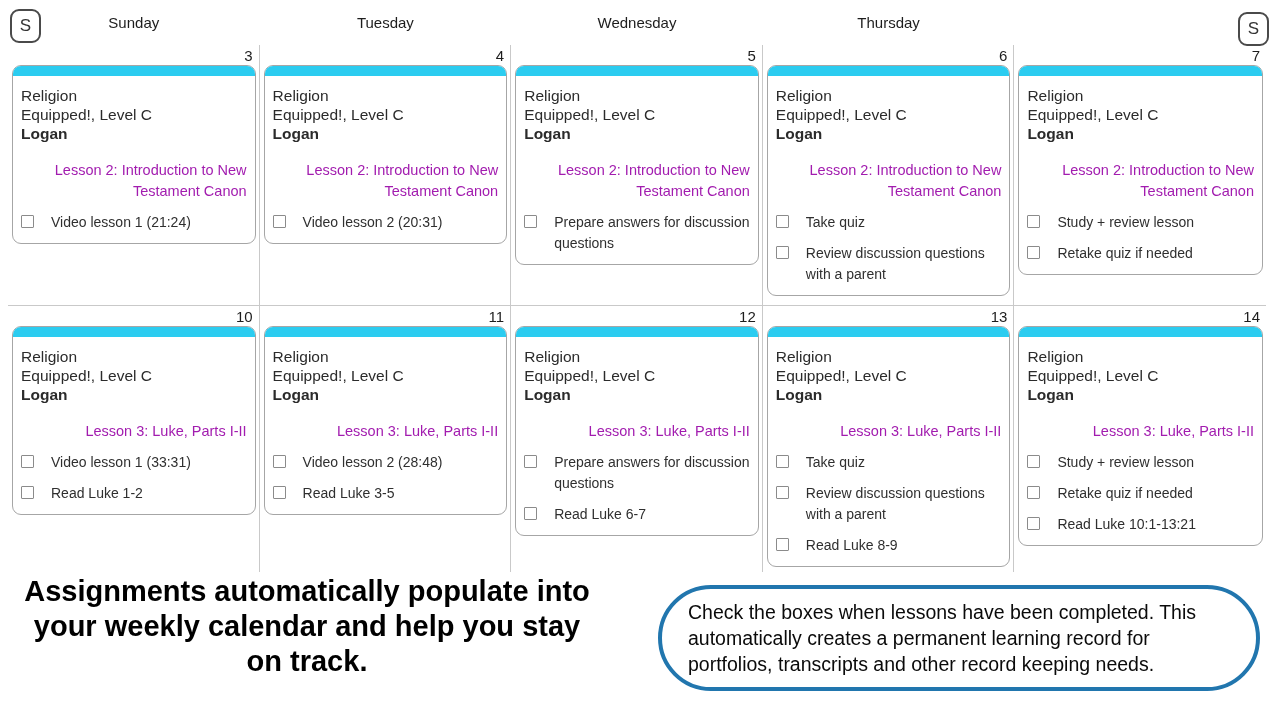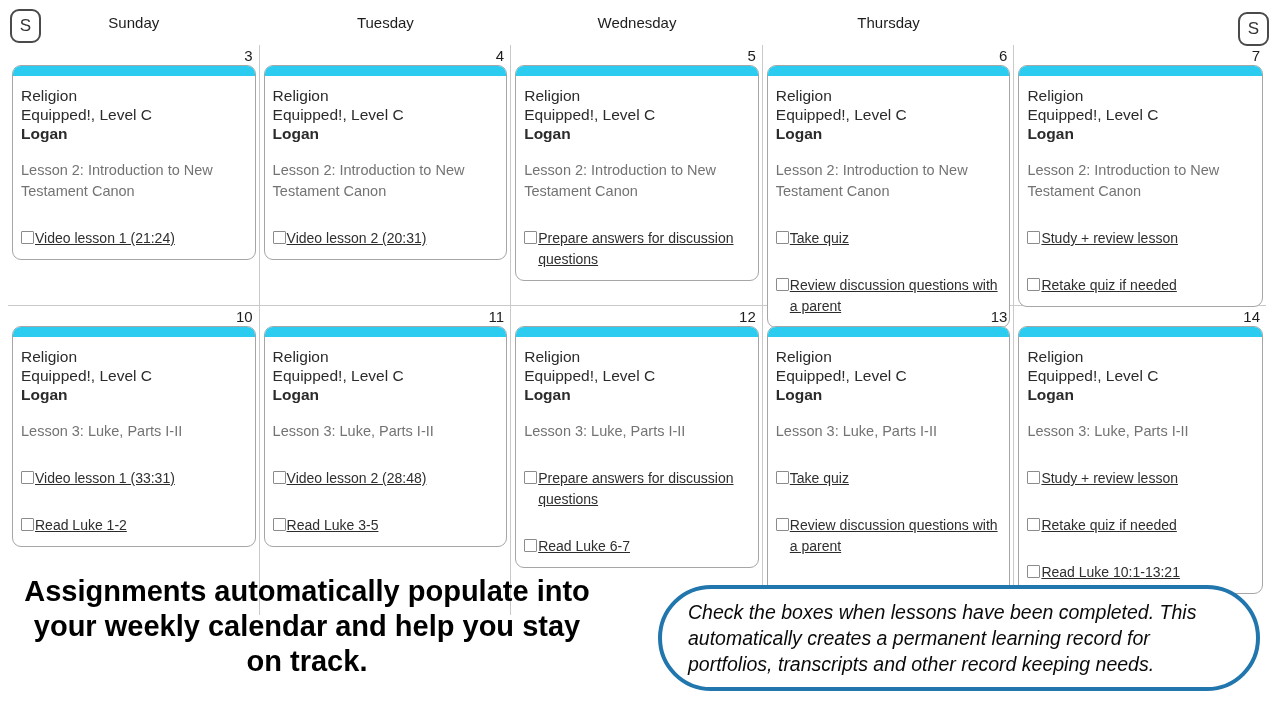--- a/index.html
+++ b/index.html
@@ -32,33 +32,33 @@
   .day-cell{border-right:1px solid var(--grid-line);padding:0;}
   .day-cell:nth-child(5){border-right:none;}
   .day-num{text-align:right;font-size:15px;color:#1d1d1d;padding:2px 6px 1px 0;line-height:17px;}
 
   .card{margin:0 3px 0 4px;border:1px solid var(--card-border);border-radius:9px;
     overflow:hidden;background:#fff;}
   .card-bar{height:10px;background:var(--accent);}
   .card-body{padding:10px 8px 10px 8px;}
   .card-subject,.card-course{font-size:15.5px;line-height:19px;}
   .card-student{font-size:15.5px;line-height:19px;font-weight:bold;}
-  .card-lesson{margin-top:17px;font-size:14.5px;line-height:21px;color:#737373;}
-  .task{display:flex;align-items:flex-start;margin-top:26px;column-gap:1px;text-decoration:underline;}
+  .card-lesson{margin-top:17px;font-size:14.5px;line-height:21px;color:#a21caf;text-align:right;}
+  .task{display:flex;align-items:flex-start;margin-top:10px;column-gap:17px;}
   .task-box{flex:0 0 13px;width:13px;height:13px;margin-top:3px;border:1.5px solid #8b8b8b;
     border-radius:1px;background:#fff;cursor:pointer;}
   .task-label{font-size:14px;line-height:21px;color:#2f2f2f;}
 
   
   .caption-left{position:absolute;left:18px;top:574px;width:578px;text-align:center;
     font-size:29px;line-height:35px;font-weight:bold;color:#000;}
   .callout{position:absolute;left:658px;top:585px;width:602px;height:106px;
     border:4px solid var(--callout);border-radius:54px;background:#fff;
     display:flex;align-items:center;padding:0 28px 0 26px;}
-  .callout-text{font-size:19.5px;line-height:26px;color:#0a0a0a;font-style:italic;}
+  .callout-text{font-size:19.5px;line-height:26px;color:#0a0a0a;}
 </style>
 </head>
 <body>
 
 <div class="stage">
 
   <div class="cal-header">
     <div class="day-header">Sunday</div>
     <div class="day-header">Tuesday</div>
     <div class="day-header">Wednesday</div>

